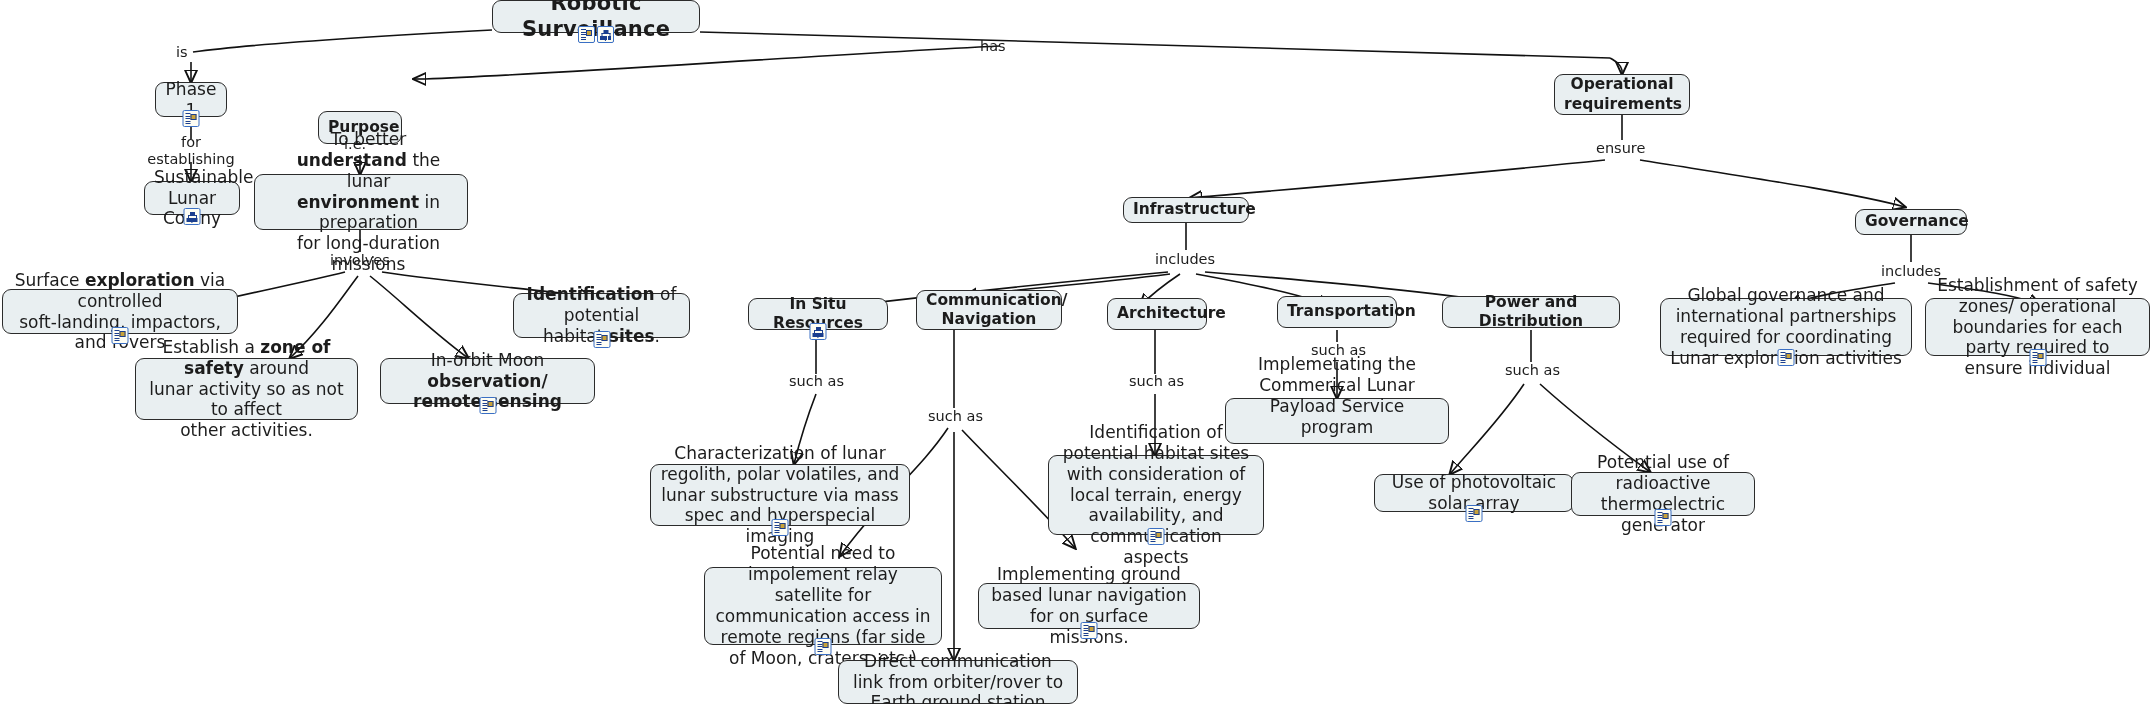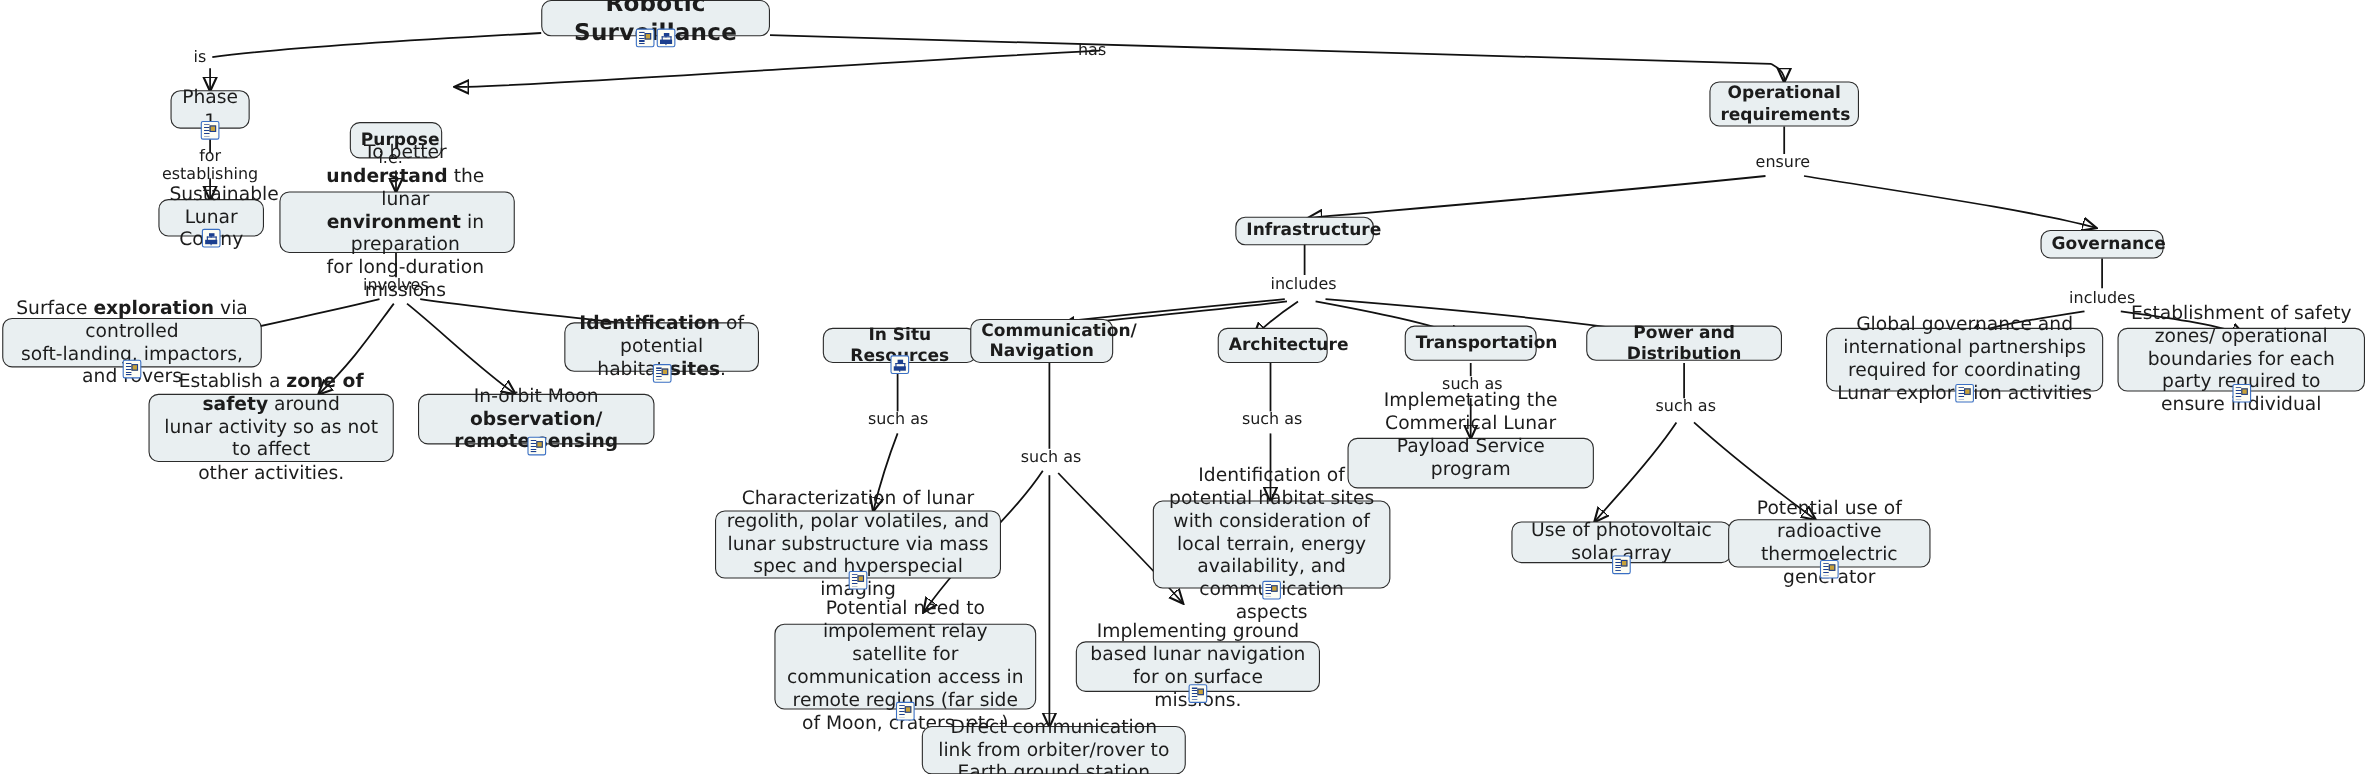--- a/index.html
+++ b/index.html
@@ -328,21 +328,21 @@
 
   <div class="node n-main" style="left:748px; top:298px; width:140px; height:32px;">
     <span class="txt">In Situ Resources</span>
     <span class="icons">
       <span class="cicon tree">
           <i class="stem"></i>
         </span>
     </span>
   </div>
 
-  <div class="node n-main" style="left:882px; top:290px; width:130px; height:40px;">
+  <div class="node n-main" style="left:916px; top:290px; width:146px; height:40px;">
     <span class="txt" style="white-space:pre-line;">Communication/
 Navigation</span>
   </div>
 
   <div class="node n-main" style="left:1107px; top:298px; width:100px; height:32px;">
     <span class="txt">Architecture</span>
   </div>
 
   <div class="node n-main" style="left:1277px; top:296px; width:120px; height:32px;">
     <span class="txt">Transportation</span>

